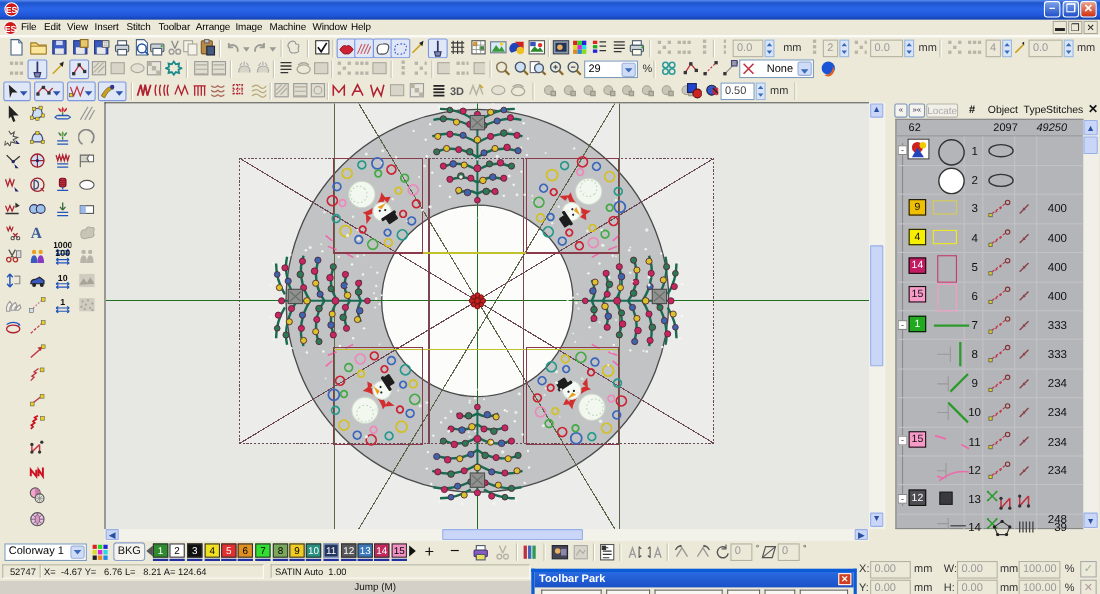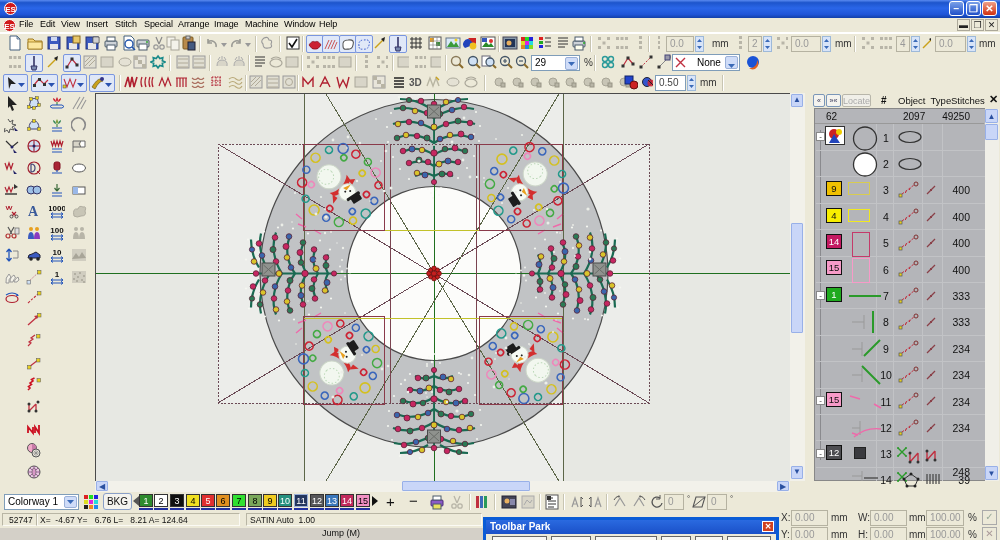--- a/index.html
+++ b/index.html
@@ -52,21 +52,21 @@
   <div class="abs xpbtn" style="right:3px;top:1px;background:linear-gradient(180deg,#f0a088,#d03010);">✕</div>
 </div>
 
 <div class="abs" id="menu">
   <div class="abs eslogo" style="left:3px;top:1px;">ES</div>
   <span class="mi" style="left:19px;">File</span>
   <span class="mi" style="left:40px;">Edit</span>
   <span class="mi" style="left:61px;">View</span>
   <span class="mi" style="left:86px;">Insert</span>
   <span class="mi" style="left:115px;">Stitch</span>
-  <span class="mi" style="left:144px;">Special</span>
+  <span class="mi" style="left:144px;">Toolbar</span>
   <span class="mi" style="left:178px;">Arrange</span>
   <span class="mi" style="left:214px;">Image</span>
   <span class="mi" style="left:245px;">Machine</span>
   <span class="mi" style="left:284px;">Window</span>
   <span class="mi" style="left:319px;">Help</span>
   <div class="abs mdibtn" style="right:30px;top:1px;">▬</div>
   <div class="abs mdibtn" style="right:16px;top:1px;">❐</div>
   <div class="abs mdibtn" style="right:2px;top:1px;">✕</div>
 </div>
 
@@ -822,21 +822,21 @@
       </svg></div>
 <div class="abs" style="left:49px;top:67px;width:18px;height:18px;"><svg width="16" height="16" viewBox="0 0 16 16">
         <rect x="5" y="2" width="6" height="8" rx="2" fill="#c03040" stroke="#801020"></rect>
         <path d="M5,4 h6 M5,6 h6 M5,8 h6" stroke="#801020" stroke-width="0.7"></path>
         <path d="M8,10 v2 M3,13 h10" stroke="#2255bb" stroke-width="1.2"></path>
       </svg></div>
 <div class="abs" style="left:49px;top:89px;width:18px;height:18px;"><svg width="16" height="16" viewBox="0 0 16 16">
         <path d="M8,2 v7 M8,9 l-2.5,-3 M8,9 l2.5,-3" stroke="#3a6a3a" stroke-width="1.2" fill="none"></path>
         <path d="M3,11 h10 M3,14 h10" stroke="#2255bb" stroke-width="1.2"></path>
       </svg></div>
-<div class="abs" style="left:49px;top:110px;width:18px;height:18px;text-decoration:underline;"><svg width="16" height="16" viewBox="0 0 16 16">
+<div class="abs" style="left:49px;top:124px;width:18px;height:18px;text-decoration:underline;"><svg width="16" height="16" viewBox="0 0 16 16">
         <text x="8" y="8" font-size="8" font-weight="bold" text-anchor="middle" fill="#111" font-family="Liberation Sans">1000</text>
         <path d="M2,11 h12 M2,14 h12 M2,11 l2,-1.5 M2,11 l2,1.5 M14,11 l-2,-1.5 M14,11 l-2,1.5 M2,14 l2,-1.5 M2,14 l2,1.5 M14,14 l-2,-1.5 M14,14 l-2,1.5" stroke="#2255bb" stroke-width="1" fill="none"></path>
       </svg></div>
 <div class="abs" style="left:49px;top:132px;width:18px;height:18px;"><svg width="16" height="16" viewBox="0 0 16 16">
         <text x="8" y="8" font-size="8" font-weight="bold" text-anchor="middle" fill="#111" font-family="Liberation Sans">100</text>
         <path d="M2,11 h12 M2,14 h12 M2,11 l2,-1.5 M2,11 l2,1.5 M14,11 l-2,-1.5 M14,11 l-2,1.5 M2,14 l2,-1.5 M2,14 l2,1.5 M14,14 l-2,-1.5 M14,14 l-2,1.5" stroke="#2255bb" stroke-width="1" fill="none"></path>
       </svg></div>
 <div class="abs" style="left:49px;top:154px;width:18px;height:18px;"><svg width="16" height="16" viewBox="0 0 16 16">
         <text x="8" y="8" font-size="8" font-weight="bold" text-anchor="middle" fill="#111" font-family="Liberation Sans">10</text>
         <path d="M2,11 h12 M2,14 h12 M2,11 l2,-1.5 M2,11 l2,1.5 M14,11 l-2,-1.5 M14,11 l-2,1.5 M2,14 l2,-1.5 M2,14 l2,1.5 M14,14 l-2,-1.5 M14,14 l-2,1.5" stroke="#2255bb" stroke-width="1" fill="none"></path>
@@ -1210,21 +1210,21 @@
 <div class="abs" style="left:1px;top:4px;width:12px;height:13px;border:1px solid #7a96b8;border-radius:2px;background:#f4f3ee;font-size:7px;text-align:center;line-height:11px;color:#335;">«</div>
 <div class="abs" style="left:14px;top:4px;width:15px;height:13px;border:1px solid #7a96b8;border-radius:2px;background:#f4f3ee;font-size:7px;text-align:center;line-height:11px;color:#335;">»«</div>
 <div class="abs" style="left:30px;top:4px;width:29px;height:13px;border:1px solid #b8b6aa;border-radius:2px;background:#f0efe8;font-size:9px;text-align:center;line-height:12px;color:#aaa;">Locate</div>
 <span class="abs" style="left:69px;top:5px;font-size:10px;font-weight:bold;color:#111;">#</span>
 <span class="abs" style="left:86px;top:5px;font-size:9.5px;color:#111;">Object&nbsp; Type</span>
 <span class="abs" style="left:139px;top:5px;font-size:9.5px;color:#111;">Stitches</span>
 <span class="abs" style="left:177px;top:3px;font-size:11px;font-weight:bold;color:#111;">✕</span>
 <div class="abs" style="left:2px;top:18px;width:171px;height:373px;background:#b4b5b9;border:1px solid #888;border-right:none;"></div>
 <span class="abs" style="left:14px;top:21px;font-size:10px;color:#111;">62</span>
 <span class="abs" style="left:91px;top:21px;font-size:10px;color:#111;">2097</span>
-<span class="abs cnt" style="top:21px;font-size:10px;">49250</span>
+<span class="abs cnt" style="top:21px;font-size:10px;font-style:italic;">49250</span>
 <div class="abs" style="left:3px;top:33px;width:169px;border-bottom:1px solid #999;"></div>
 <div class="abs" style="left:64px;top:34px;width:1px;height:357px;background:#c2c3c6;"></div>
 <div class="abs" style="left:81px;top:34px;width:1px;height:357px;background:#c2c3c6;"></div>
 <div class="abs" style="left:110px;top:34px;width:1px;height:357px;background:#c2c3c6;"></div>
 <div class="abs" style="left:130px;top:34px;width:1px;height:357px;background:#c2c3c6;"></div>
 <div class="abs" style="left:8px;top:40px;width:1px;height:330px;background:#8a8a8e;"></div>
 <div class="abs prow" style="top:60px;"></div>
 <div class="abs prow" style="top:86px;"></div>
 <div class="abs prow" style="top:113px;"></div>
 <div class="abs prow" style="top:139px;"></div>

